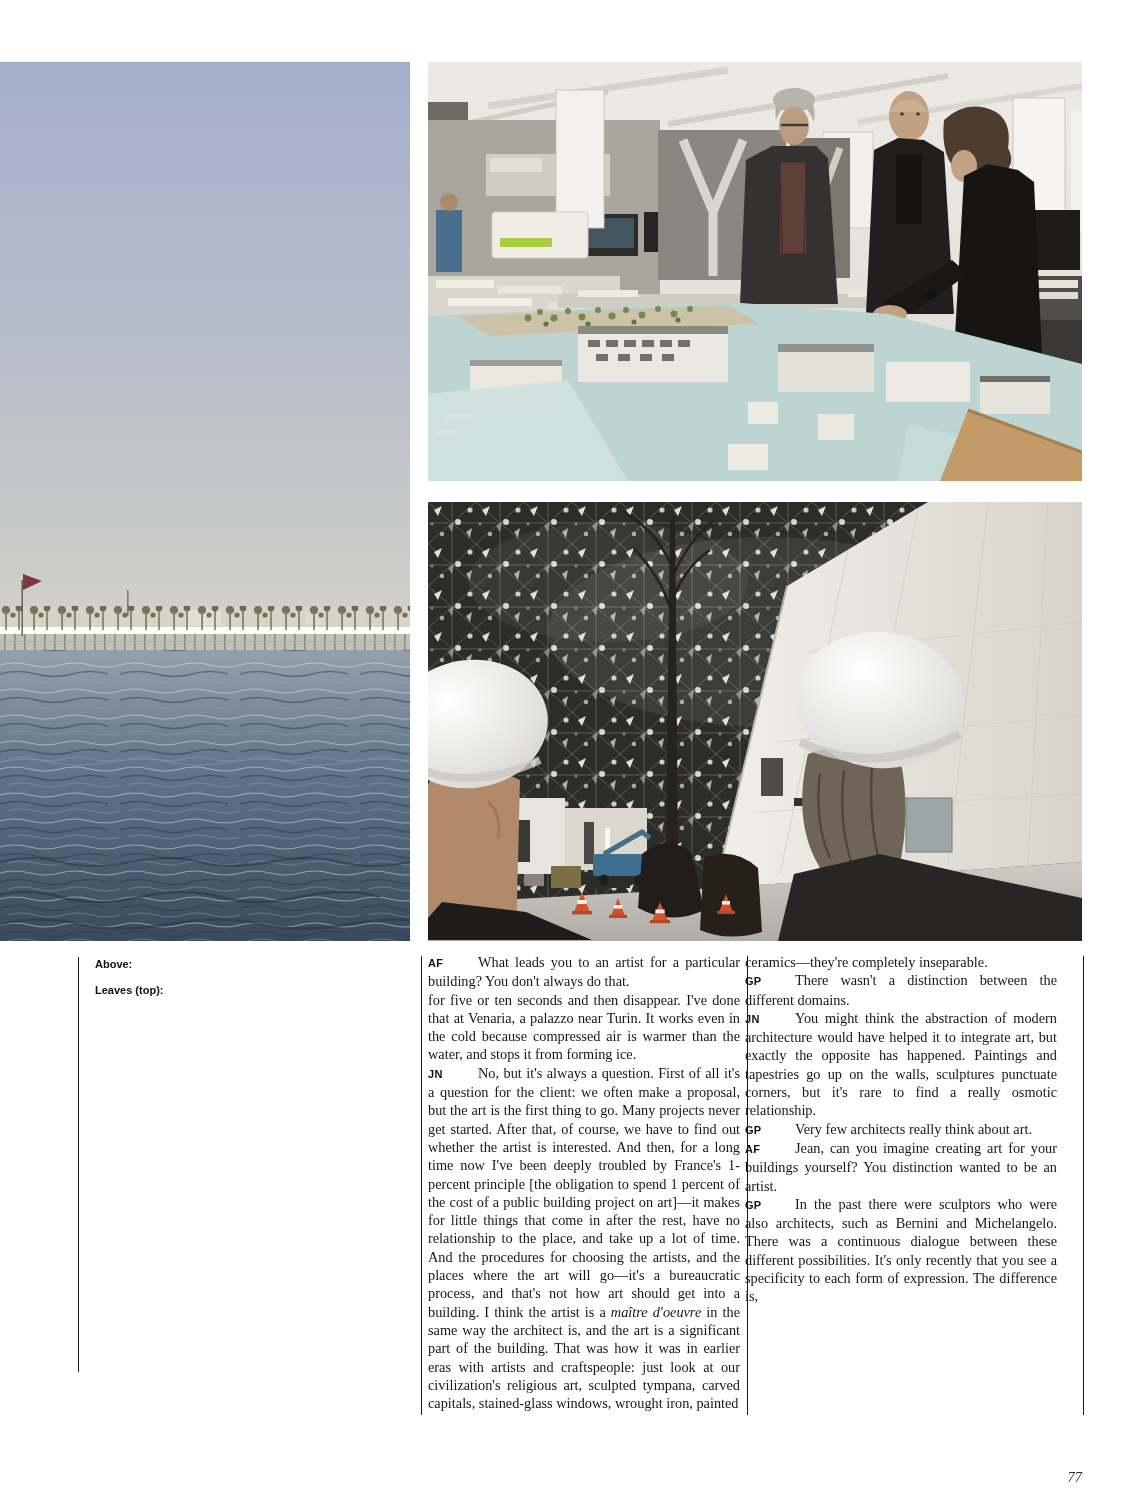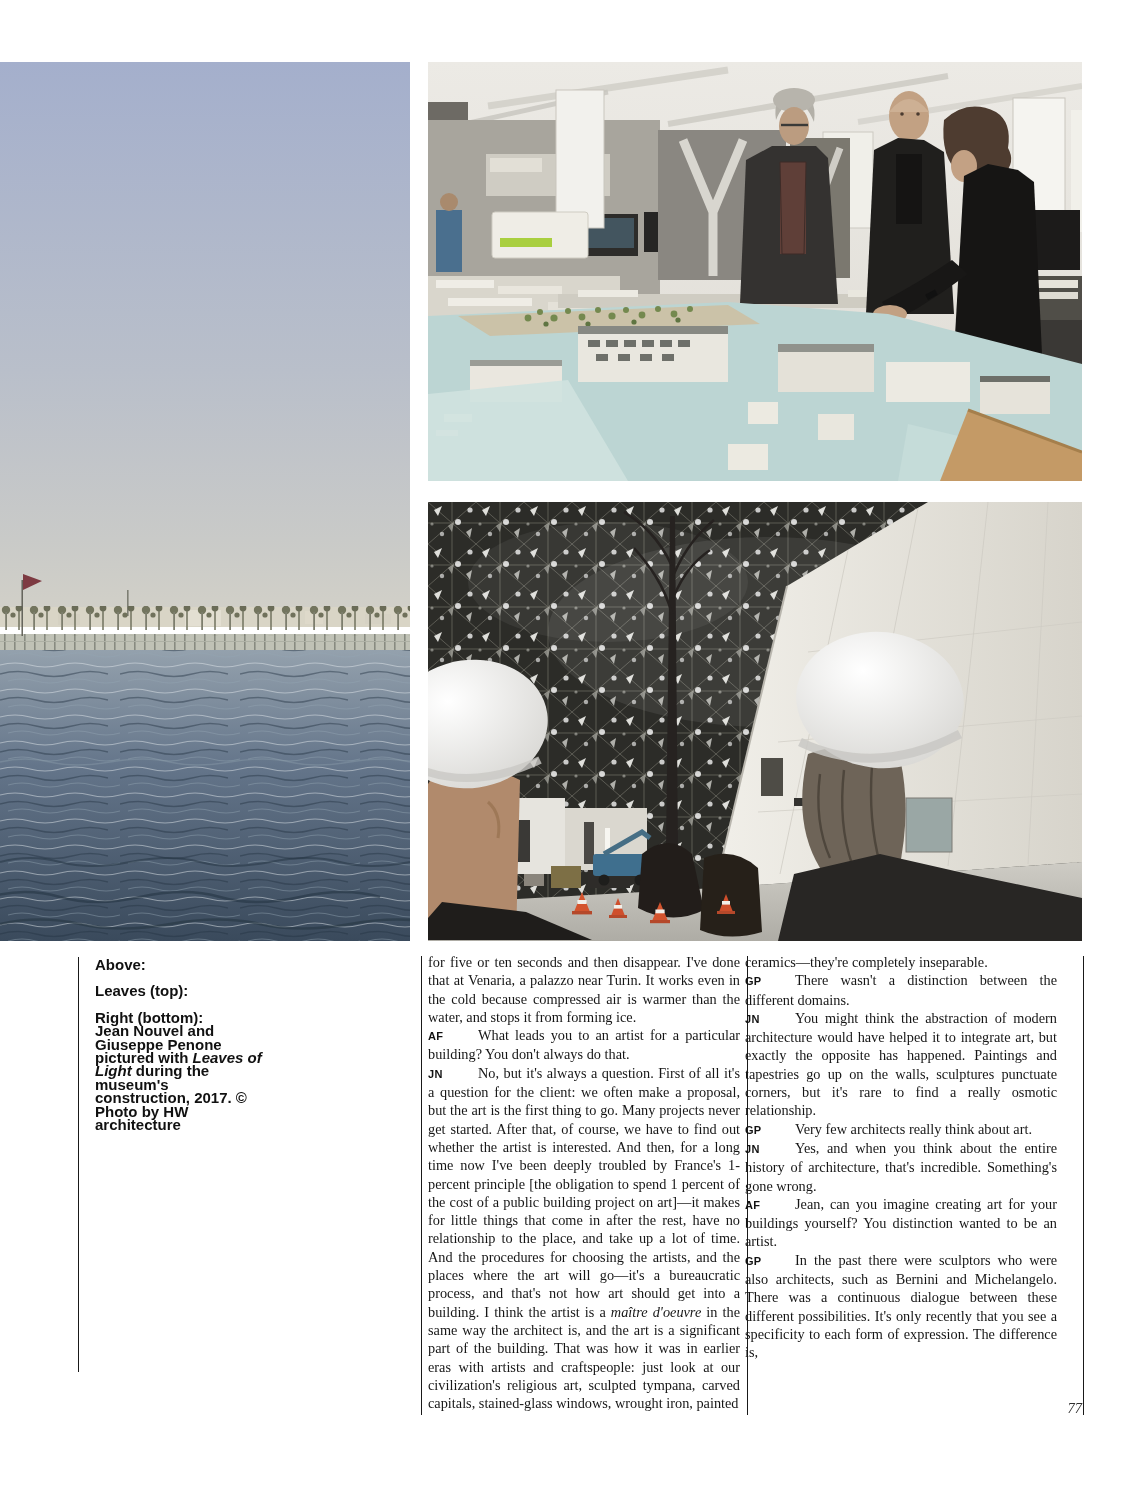--- a/index.html
+++ b/index.html
@@ -3,31 +3,31 @@
 <meta charset="utf-8">
 <style>
   html,body{margin:0;padding:0;background:#ffffff;}
   .page{position:relative;width:1131px;height:1495px;background:#ffffff;overflow:hidden;
         font-family:"Liberation Serif","DejaVu Serif",serif;color:#141414;}
   .photo{position:absolute;display:block;}
   .vrule{position:absolute;width:1px;background:#191919;}
   
   .captions{position:absolute;left:95px;top:958px;width:168px;
             font-family:"Liberation Sans","DejaVu Sans",sans-serif;font-weight:bold;
-            font-size:15px;line-height:13.4px;color:#111;}
+            font-size:11px;line-height:13.4px;color:#111;}
   .cap-block{margin:0 0 13px 0;}
   .cap-block em{font-style:italic;}
   
   .col{position:absolute;top:953px;width:312px;font-size:14.3px;line-height:18.3px;
        text-align:justify;color:#161616;}
   .col p{margin:0;padding:0;}
   .col em{font-style:italic;}
   .spk{display:inline-block;width:50px;font-family:"Liberation Sans","DejaVu Sans",sans-serif;
        font-weight:bold;font-size:11px;letter-spacing:.3px;color:#111;}
-  .pagenum{position:absolute;left:1008px;top:1400px;width:74px;text-align:right;
+  .pagenum{position:absolute;left:1008px;top:1469px;width:74px;text-align:right;
            font-style:italic;font-size:14.5px;color:#2e2e2e;}
 </style>
 </head>
 <body>
 
 <div class="page">
 
   <svg class="photo" style="left:0;top:62px" width="410" height="879" viewBox="0 0 410 879" aria-label="Exterior view of Louvre Abu Dhabi: hazy sky, distant palm-lined shore with red flag, open sea">
     <defs>
       <linearGradient id="skyg" x1="0" y1="0" x2="0" y2="1">
@@ -324,36 +324,31 @@
   <div class="vrule" style="left:747px;top:956px;height:459px"></div>
   <div class="vrule" style="left:1083px;top:956px;height:459px"></div>
 
   <div class="captions">
       <div class="cap-block">
         <div class="cap-heading">Above:</div>
       </div>
       <div class="cap-block">
         <div class="cap-heading">Leaves (top):</div>
       </div>
-      <div class="cap-block">
-        <div class="cap-heading">Right (bottom):</div>
-        <div class="cap-text"><span>Jean Nouvel and Giuseppe Penone pictured with </span><em>Leaves of Light</em><span> during the museum's construction, 2017. © Photo by HW architecture</span></div>
-      </div>
     </div>
 
   <div class="col" style="left:428px">
+      <p class="para"><span class="spk">AF</span><span>What leads you to an artist for a particular building? You don't always do that.</span></p>
       <p class="para"><span>for five or ten seconds and then disappear. I've done that at Venaria, a palazzo near Turin. It works even in the cold because compressed air is warmer than the water, and stops it from forming ice.</span></p>
-      <p class="para"><span class="spk">AF</span><span>What leads you to an artist for a particular building? You don't always do that.</span></p>
       <p class="para"><span class="spk">JN</span><span>No, but it's always a question. First of all it's a question for the client: we often make a proposal, but the art is the first thing to go. Many projects never get started. After that, of course, we have to find out whether the artist is interested. And then, for a long time now I've been deeply troubled by France's 1-percent principle [the obligation to spend 1 percent of the cost of a public building project on art]—it makes for little things that come in after the rest, have no relationship to the place, and take up a lot of time. And the procedures for choosing the artists, and the places where the art will go—it's a bureaucratic process, and that's not how art should get into a building. I think the artist is a </span><em>maître d'oeuvre</em><span> in the same way the architect is, and the art is a significant part of the building. That was how it was in earlier eras with artists and craftspeople: just look at our civilization's religious art, sculpted tympana, carved capitals, stained-glass windows, wrought iron, painted</span></p>
     </div>
   <div class="col" style="left:745px">
       <p class="para"><span>ceramics—they're completely inseparable.</span></p>
       <p class="para"><span class="spk">GP</span><span>There wasn't a distinction between the different domains.</span></p>
       <p class="para"><span class="spk">JN</span><span>You might think the abstraction of modern architecture would have helped it to integrate art, but exactly the opposite has happened. Paintings and tapestries go up on the walls, sculptures punctuate corners, but it's rare to find a really osmotic relationship.</span></p>
       <p class="para"><span class="spk">GP</span><span>Very few architects really think about art.</span></p>
-      <p class="para"><span class="spk">JN</span><span>Yes, and when you think about the entire history of architecture, that's incredible. Something's gone wrong.</span></p>
       <p class="para"><span class="spk">AF</span><span>Jean, can you imagine creating art for your buildings yourself? You distinction wanted to be an artist.</span></p>
       <p class="para"><span class="spk">GP</span><span>In the past there were sculptors who were also architects, such as Bernini and Michelangelo. There was a continuous dialogue between these different possibilities. It's only recently that you see a specificity to each form of expression. The difference is,</span></p>
     </div>
 
   <div class="pagenum">77</div>
 
 </div>
 
 </body></html>

